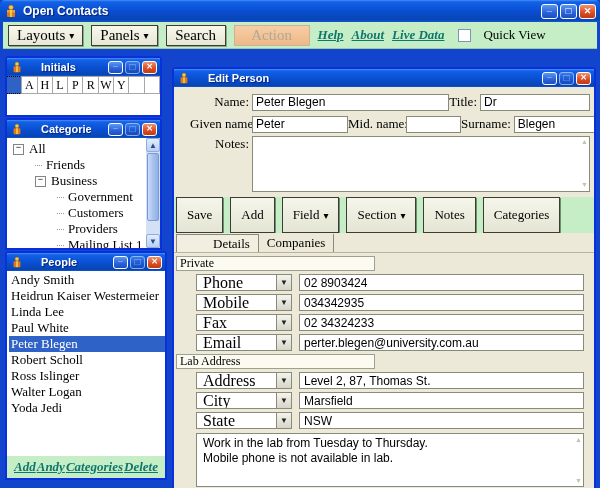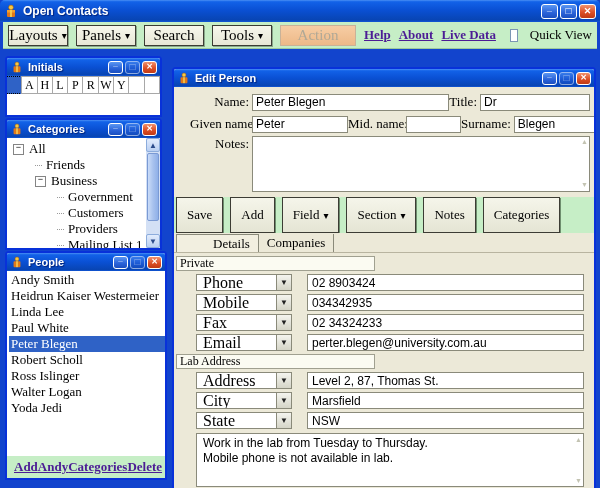--- a/index.html
+++ b/index.html
@@ -26,31 +26,31 @@
 
   
   .toolbar { position:absolute; left:3px; top:22px; width:594px; height:27px; background:#c6eec6;
     display:flex; align-items:center; padding:0 5px; gap:8px; border-bottom:1px solid #9ec89e; }
   .tb-button { height:21px; min-width:60px; padding:0 8px; background:linear-gradient(180deg,#f7f7ec,#e7e7d6);
     border:1px solid #3c3c34; box-shadow:1px 1px 0 #8aa88a; font-family:"Liberation Serif", serif;
     font-size:15px; color:#000; display:flex; align-items:center; justify-content:center; gap:4px; }
   .drop::after { content:"▾"; font-size:10px; position:relative; top:0px; }
   .tb-button.disabled { background:linear-gradient(180deg,#f6cda4,#eeb988); color:#b0a896;
     border-color:#c9b298; box-shadow:none; min-width:76px; }
-  .tb-link { color:#4c1d95; text-decoration:underline; font-size:13px; font-weight:bold; cursor:pointer; white-space:nowrap; }
+  .tb-link { color:#0f766e; text-decoration:underline; font-size:13px; font-weight:bold; cursor:pointer; white-space:nowrap;font-style:italic; }
   .checkbox { width:13px; height:13px; background:#fff; border:1px solid #7a96b4; margin-left:6px; }
   .cb-label { font-size:13px; margin-left:4px; white-space:nowrap; }
 
   
   .workspace { position:absolute; left:3px; top:49px; width:594px; height:433px; background:#1244cd; }
   .child { position:absolute; border:2px solid #0831d9; border-radius:4px 4px 0 0;
     background:#ece9d8; display:flex; flex-direction:column; overflow:hidden; }
   .child-titlebar { height:18px; flex:0 0 18px;
     background:linear-gradient(180deg,#4a90f4 0%,#1262e8 10%,#0a50d4 50%,#0845b4 92%,#1157d8 100%);
-    display:flex; align-items:center; padding:0 3px; gap:4px; }
+    display:flex; align-items:center; padding:0 3px; gap:17px; }
   .child-titlebar .win-title-text { font-size:11px; }
   .child .cap-btn { width:15px; height:13px; font-size:8px; }
   .child-body { flex:1; display:flex; flex-direction:column; overflow:hidden; }
 
   
   .win-initials { left:2px; top:7px; width:157px; height:61px; }
   .initials-body { background:#fff; }
   .cells { display:flex; }
   .cell { flex:1; height:18px; border:1px solid #a8a8a8; margin-left:-1px; text-align:center;
     font-size:12px; line-height:17px; background:#fff; }
@@ -112,21 +112,21 @@
   .ep-tabbody { flex:1; background:#ece9d8; padding:3px 4px 4px 2px; display:flex; flex-direction:column; overflow:hidden; }
   .section-hdr { height:15px; border:1px solid #a0a090; background:#fbfbf2; width:48%;
     font-size:12px; line-height:13px; padding-left:3px; margin-bottom:3px; }
   .frow { display:flex; align-items:center; margin:0 6px 3px 20px; height:17px; }
   .combo { width:96px; flex:0 0 96px; height:17px; display:flex; border:1px solid #8a8a7a; background:#fff; }
   .combo-label { flex:1; font-size:16px; padding:0 6px; line-height:15px; white-space:nowrap; overflow:hidden; }
   .combo-btn { width:15px; flex:0 0 15px; border-left:1px solid #8a8a7a;
     background:linear-gradient(180deg,#f4f4ee,#d5d5c8); display:flex; align-items:center; justify-content:center;
     font-size:8px; color:#222; }
   .combo-btn::before { content:"▼"; }
-  .fval { flex:1; margin-left:15px; height:17px; border:1px solid #8a8a7a; background:#fff;
+  .fval { flex:1; margin-left:7px; height:17px; border:1px solid #8a8a7a; background:#fff;
     font-family:"Liberation Sans", sans-serif; font-size:12px; padding:0 4px; }
   .notes-box { margin:1px 6px 0 20px; flex:1; border:1px solid #8a8a7a; background:#fff;
     font-family:"Liberation Sans", sans-serif; font-size:12px; padding:2px 14px 2px 6px;
     white-space:pre-line; position:relative; line-height:15px; }
 </style>
 </head>
 <body>
 
 <div class="app">
 
@@ -142,21 +142,20 @@
       <span class="cap-btn cap-min"></span>
       <span class="cap-btn cap-max"></span>
       <span class="cap-btn close cap-close"></span>
     </span>
   </div>
 
   <div class="toolbar">
     <button class="tb-button drop">Layouts</button>
     <button class="tb-button drop">Panels</button>
     <button class="tb-button">Search</button>
-    <button class="tb-button drop">Tools</button>
     <button class="tb-button disabled">Action</button>
     <span class="tb-link">Help</span>
     <span class="tb-link">About</span>
     <span class="tb-link">Live Data</span>
     <span class="checkbox"></span>
     <span class="cb-label">Quick View</span>
   </div>
 
   <div class="workspace">
 

